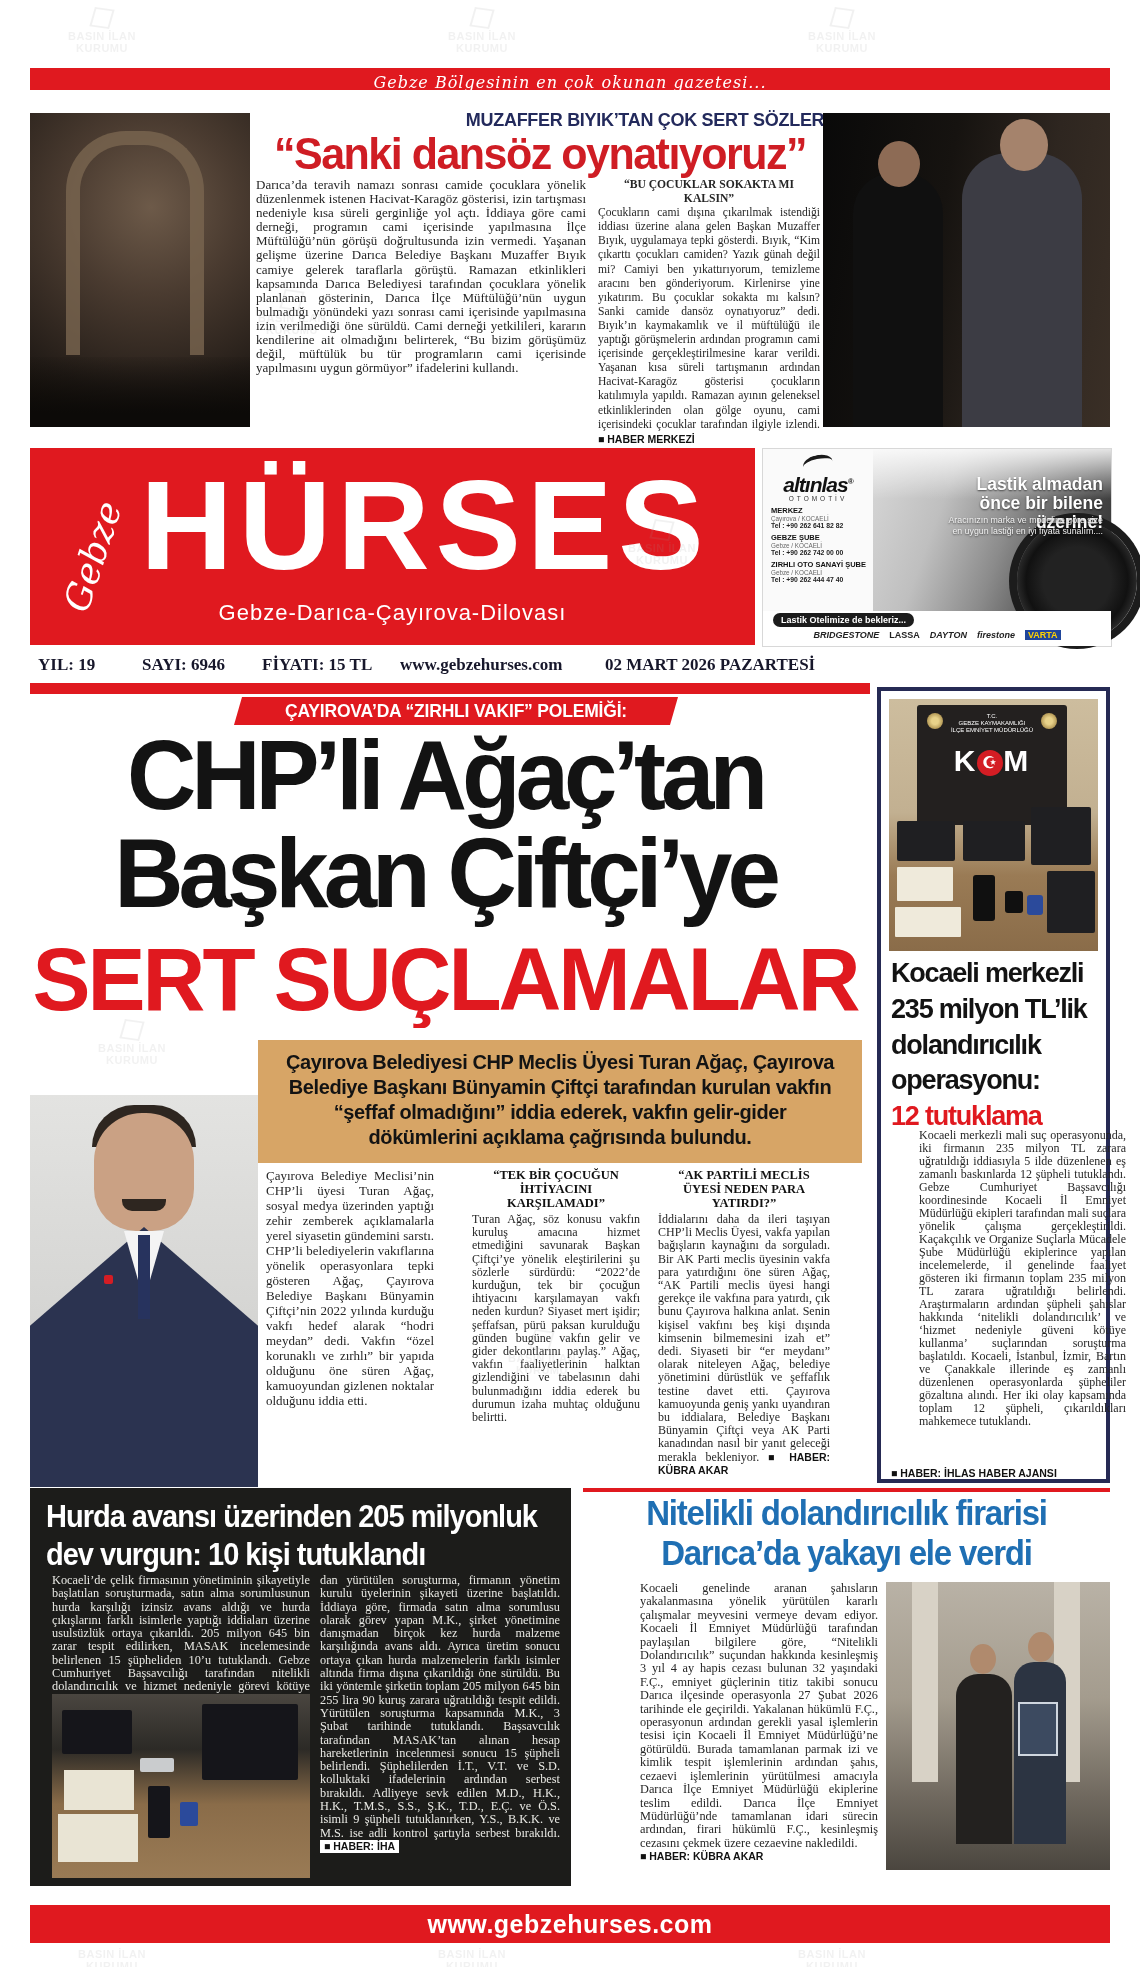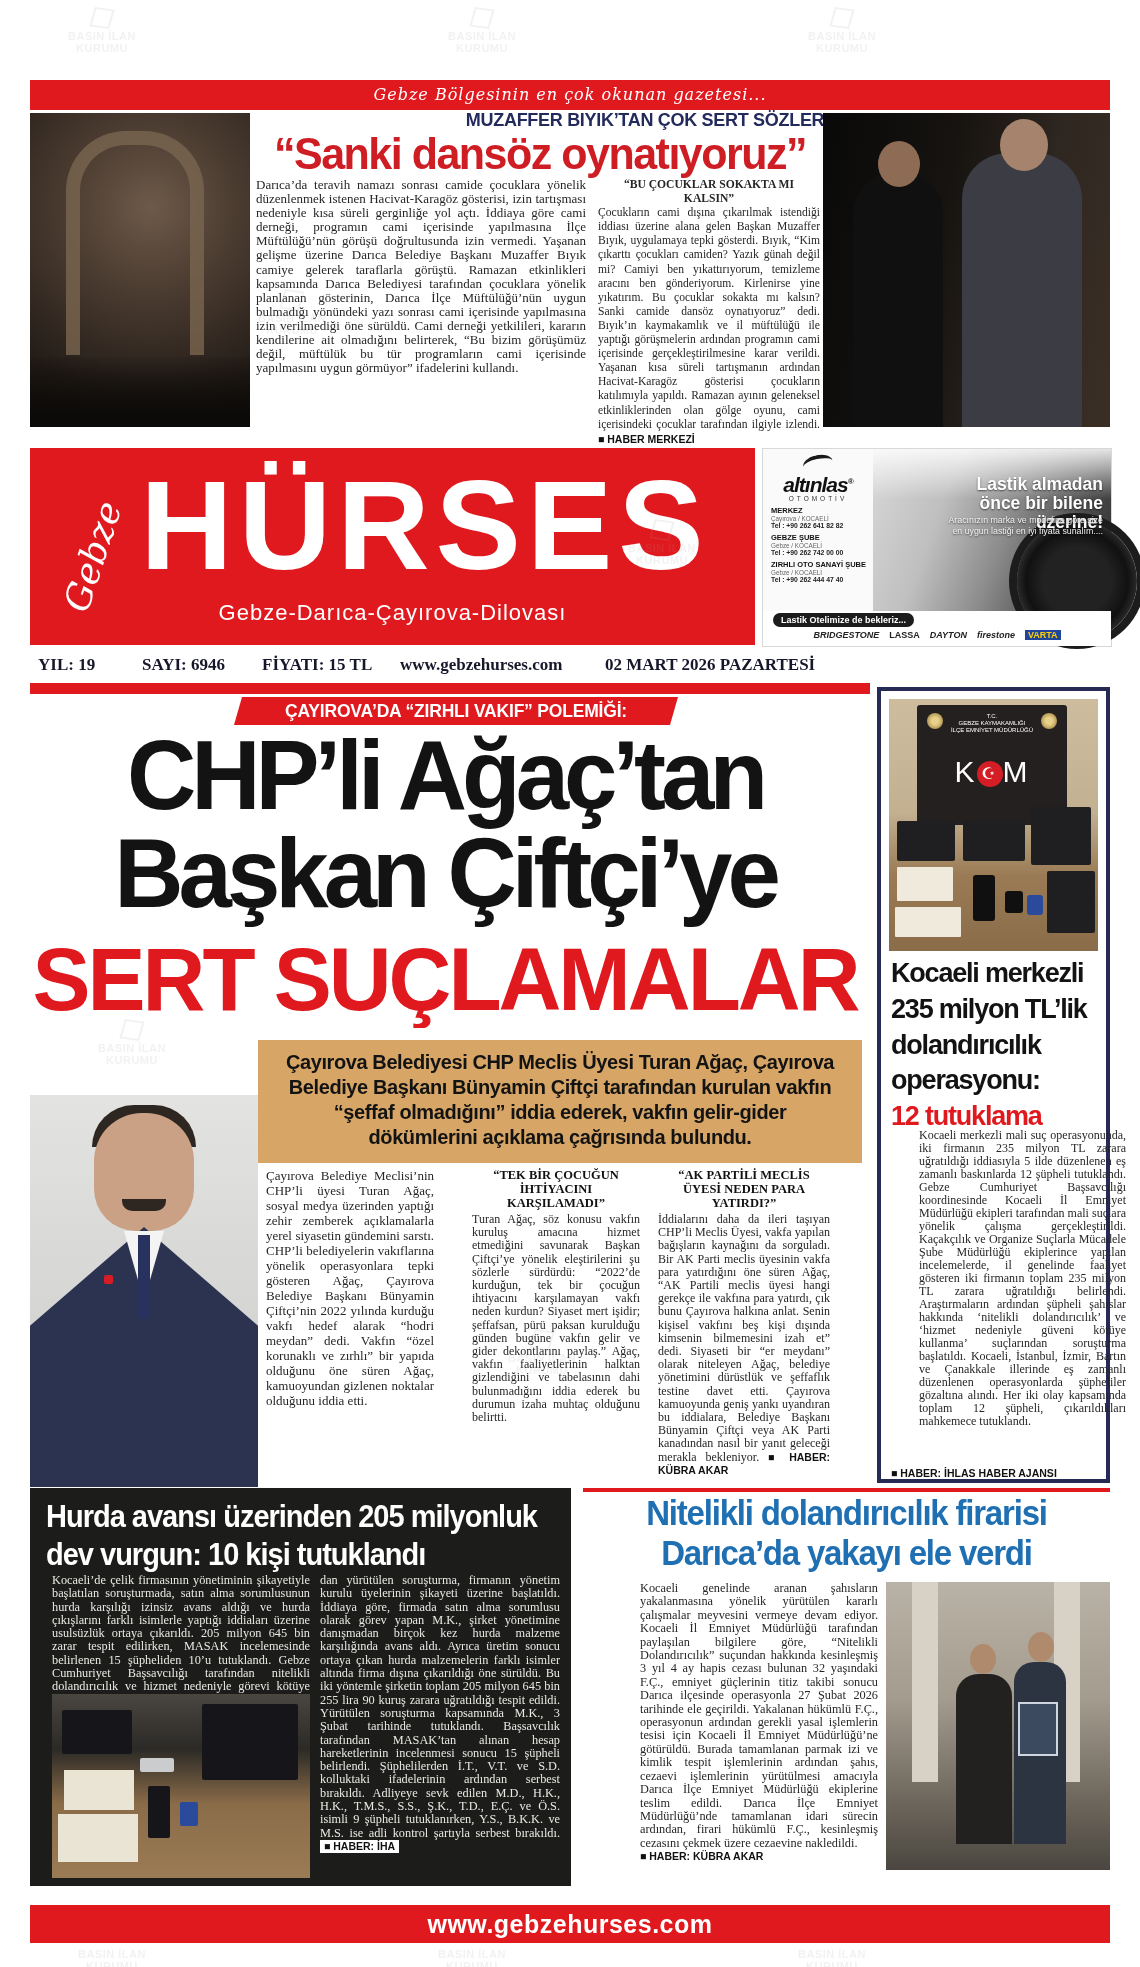--- a/index.html
+++ b/index.html
@@ -11,21 +11,21 @@
   .serif{font-family:"Liberation Serif",serif;}
   .just{text-align:justify;text-justify:inter-word;}
   .center{text-align:center;}
 
   
   .wm{position:absolute;opacity:.13;color:#9a9a9a;font-size:11px;font-weight:bold;
       text-align:center;width:84px;line-height:12px;letter-spacing:.5px;z-index:5;pointer-events:none;}
   .wm .cube{width:16px;height:16px;border:2px solid #9a9a9a;margin:0 auto 2px auto;transform:rotate(8deg) skewX(-8deg);}
 
   
-  .topbar{left:30px;top:68px;width:1080px;height:30px;background:#e0191f;margin-top:12px;}
+  .topbar{left:30px;top:68px;width:1080px;height:22px;background:#e0191f;}
   .topbar span{display:block;line-height:30px;font-family:"DejaVu Serif",serif;font-style:italic;
     font-size:16px;color:#fff;text-align:center;letter-spacing:1px;}
 
   
   .lead-kicker{left:250px;top:110px;width:580px;text-align:right;font-weight:bold;
     font-size:18px;color:#232a5c;letter-spacing:-.3px;}
   .lead-headline{left:220px;top:129px;width:640px;text-align:center;font-weight:bold;
     font-size:43px;color:#cf1d24;letter-spacing:-1.5px;transform:scaleY(1.04);}
   .lead-col{top:178px;height:252px;font-size:13px;line-height:14.1px;color:#262626;}
   .lead-col1{left:256px;width:330px;}
@@ -118,21 +118,21 @@
   .mcol1{left:266px;width:168px;font-size:13px;line-height:15px;}
   .mcol2{left:472px;width:168px;}
   .mcol3{left:658px;width:172px;}
 
   
   .side{left:877px;top:687px;width:233px;height:796px;border:4px solid #262a54;background:#fff;box-sizing:border-box;}
   .side-ph{position:absolute;left:8px;top:8px;width:209px;height:252px;background:linear-gradient(180deg,#cdbd9e 0%,#c2b091 45%,#9a7b55 70%,#8a6c49 100%);}
   .kom{position:absolute;left:28px;top:6px;width:150px;height:120px;background:#23201f;border-radius:3px;
     color:#fff;text-align:center;}
   .kom .s{font-size:6px;line-height:7px;display:block;}
-  .kom .big{font-size:30px;font-weight:normal;letter-spacing:2px;display:block;margin-top:21px;}
+  .kom .big{font-size:30px;font-weight:bold;letter-spacing:2px;display:block;margin-top:10px;}
   .kom .big .o{display:inline-block;width:26px;height:26px;border-radius:50%;background:#d41d24;color:#fff;
     font-size:16px;line-height:26px;vertical-align:3px;}
   .kom .emb{position:absolute;top:8px;width:16px;height:16px;border-radius:50%;background:radial-gradient(circle,#e8d28a 30%,#8c6d2f 100%);}
   .side-ph .laptop{position:absolute;background:#1f1f22;border-radius:2px;}
   .side-ph .paper{position:absolute;background:#efeadb;border-radius:1px;}
   .side-ph .pos{position:absolute;background:#101010;border-radius:3px;}
   .side-h{position:absolute;left:10px;top:264px;width:212px;font-weight:bold;color:#131313;
     font-size:27px;line-height:34px;letter-spacing:-1.2px;transform:scaleY(1.05);transform-origin:top left;}
   .side-h .r{color:#e0191f;}
   .side-body{position:absolute;left:10px;top:438px;width:207px;font-size:12px;line-height:13px;color:#262626;margin-left:28px;}

